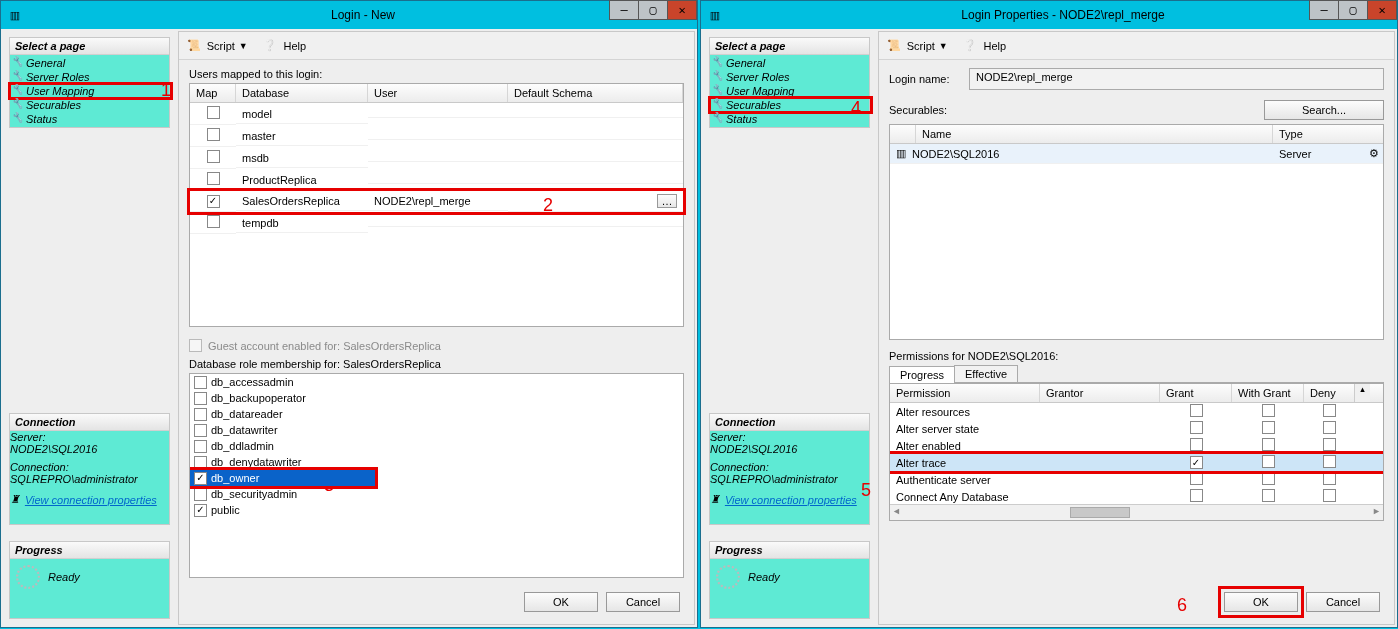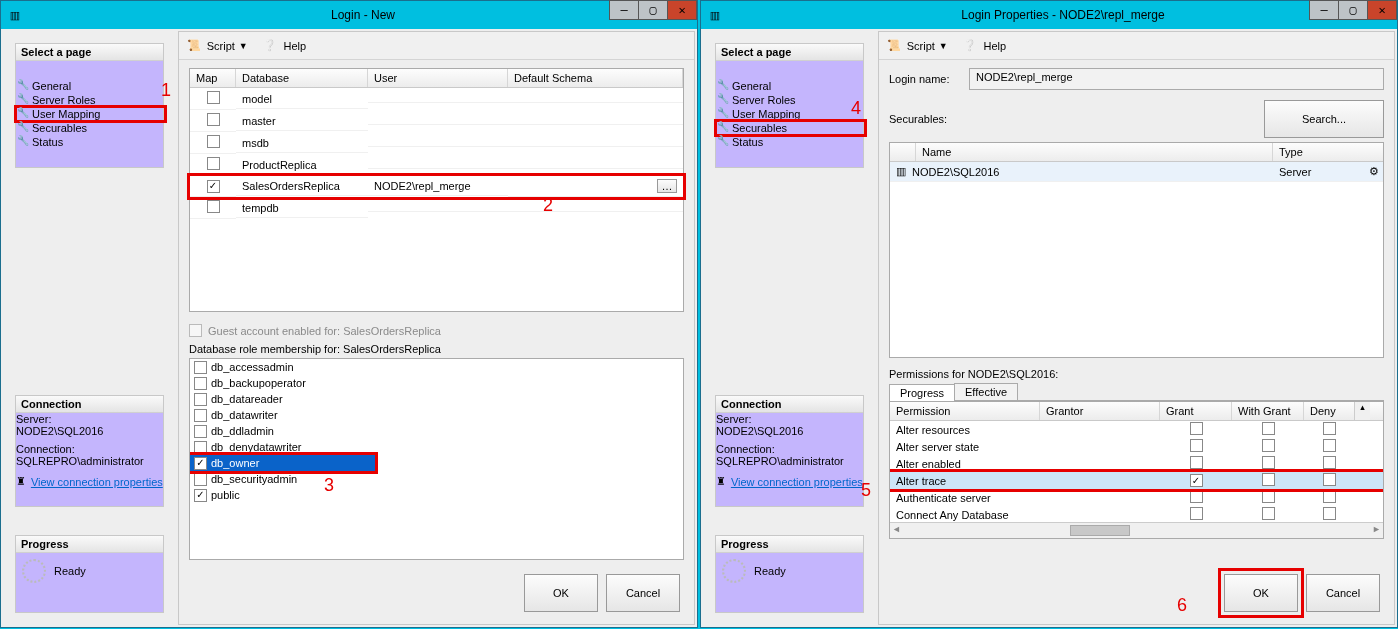--- a/index.html
+++ b/index.html
@@ -8,23 +8,23 @@
 .w1 { width: 698px; height: 628px; }
 .w2 { width: 698px; height: 628px; margin-left: 2px; }
 .titlebar { height: 28px; background: #00bfe0; display: flex; align-items: center; position: relative; }
 .titlebar .ticn { width: 28px; display: flex; align-items: center; justify-content: center; }
 .titlebar .ttxt { flex: 1; text-align: center; color: #000; font-size: 12px; }
 .tbtns { position: absolute; right: 0; top: -1px; display: flex; }
 .tbtn { width: 30px; height: 20px; border: 1px solid #555; background: #bdc3c7; display: flex; align-items: center; justify-content: center; font-family: monospace; font-size: 12px; margin-left: -1px; }
 .tbtn.close { background: #c9442a; }
 .body { flex: 1; display: flex; background: #eee; padding: 0; }
 .sidebar { width: 177px; display: flex; flex-direction: column; }
-.sbox { border: 1px solid #c8c8c8; background: #c4b5fd; margin: 14px; }
+.sbox { border: 1px solid #c8c8c8; background: #5eead4; margin: 8px; font-style: italic; }
 .sbox-h { background: linear-gradient(#fafafa,#e4e4e4); border-bottom: 1px solid #d0d0d0; padding: 2px 5px; font-weight: bold; }
-.pages { padding: 18px 0; }
+.pages { padding: 1px 0; }
 .page-it { padding: 1px 4px 1px 16px; position: relative; cursor: default; }
 .page-it::before { content: ""; position: absolute; left: 3px; top: 2px; width: 10px; height: 10px; background: #888; clip-path: polygon(20% 0,80% 0,100% 30%,100% 100%,0 100%,0 30%); opacity: .45; }
 .wrench::before { content: "🔧"; position: absolute; left: 1px; top: 0; font-size: 10px; background: none; clip-path: none; opacity: .9; width: auto; height: auto; }
 .redbox { outline: 3px solid #e60000; outline-offset: -1px; }
 .annot { position: absolute; color: #e60000; font-size: 18px; font-weight: 400; font-family: Arial; }
 .connbox { font-size: 11px; }
 .link { color: #0066cc; text-decoration: underline; cursor: pointer; }
 .progress-row { display:flex; align-items:center; padding:6px;}
 .spinner { width:24px; height:24px; border:2px dotted #bbb; border-radius:50%; margin-right:8px;}
 .content { flex: 1; margin: 2px 2px 2px 0; border: 1px solid #c8c8c8; background: #eee; display: flex; flex-direction: column; }
@@ -32,21 +32,21 @@
 .toolbar .lbl { margin-left: 2px; }
 .main { flex: 1; padding: 8px 10px 6px 10px; overflow: hidden; display: flex; flex-direction: column; }
 .caption { margin-bottom: 3px; color: #000; }
 .grid { border: 1px solid #aaa; background: #fff; }
 .ghead { display: flex; background: linear-gradient(#fdfdfd,#ececec); border-bottom: 1px solid #c9c9c9; }
 .gcell { padding: 3px 6px; border-right: 1px solid #d6d6d6; }
 .grow { display: flex; align-items: center; min-height: 19px; }
 .grow .gcell { border-right: none; border-bottom: 1px solid #f0f0f0; }
 .ck { width: 13px; height: 13px; border: 1px solid #888; background: #fff; display: inline-flex; align-items: center; justify-content: center; font-size: 10px; line-height: 1; }
 .ck.on::after { content: "✓"; font-size: 10px; color:#000;}
-.btn { border: 1px solid #999; background: linear-gradient(#fcfcfc,#e6e6e6); padding: 12px 0; width: 74px; text-align: center; cursor: default; }
+.btn { border: 1px solid #999; background: linear-gradient(#fcfcfc,#e6e6e6); padding: 3px 0; width: 74px; text-align: center; cursor: default; }
 .dlgbtns { display: flex; justify-content: flex-end; gap: 8px; padding: 8px 14px 12px; background:#eee; }
 .hint { color: #8a8a8a; }
 .rolelist { border: 1px solid #aaa; background: #fff; flex:1; overflow:hidden;}
 .rolerow { display:flex; align-items:center; height:16px; padding-left:4px;}
 .rolerow.sel { background:#0a63c9; color:#fff;}
 .permgrid { border:1px solid #aaa; background:#fff; height:138px; display:flex; flex-direction:column;}
 .phead { display:flex; background:linear-gradient(#fdfdfd,#ececec); border-bottom:1px solid #c9c9c9;}
 .prow { display:flex; align-items:center; height:17px;}
 .prow.sel { background:#cde5f7;}
 .input { border:1px solid #aaa; background:#fff; padding:2px 6px; height:22px;}
@@ -111,20 +111,21 @@
     <div class="content">
       <div class="toolbar">
         <span>📜</span>
         <span class="lbl">Script</span>
         <span style="font-size:9px;">▼</span>
         <span style="width:8px;"></span>
         <span style="color:#1b8be0;">❔</span>
         <span class="lbl">Help</span>
       </div>
       <div class="main" style="position:relative;">
+        <div class="caption">Users mapped to this login:</div>
         <div class="grid" style="height:244px;">
           <div class="ghead">
             <div class="gcell" style="width:46px;">Map</div>
             <div class="gcell" style="width:132px;">Database</div>
             <div class="gcell" style="width:140px;">User</div>
             <div class="gcell" style="flex:1;">Default Schema</div>
           </div>
           <div id="maprows">
               <div class="grow">
                 <div class="gcell" style="width:46px;text-align:center;"><span class="ck"></span></div>

